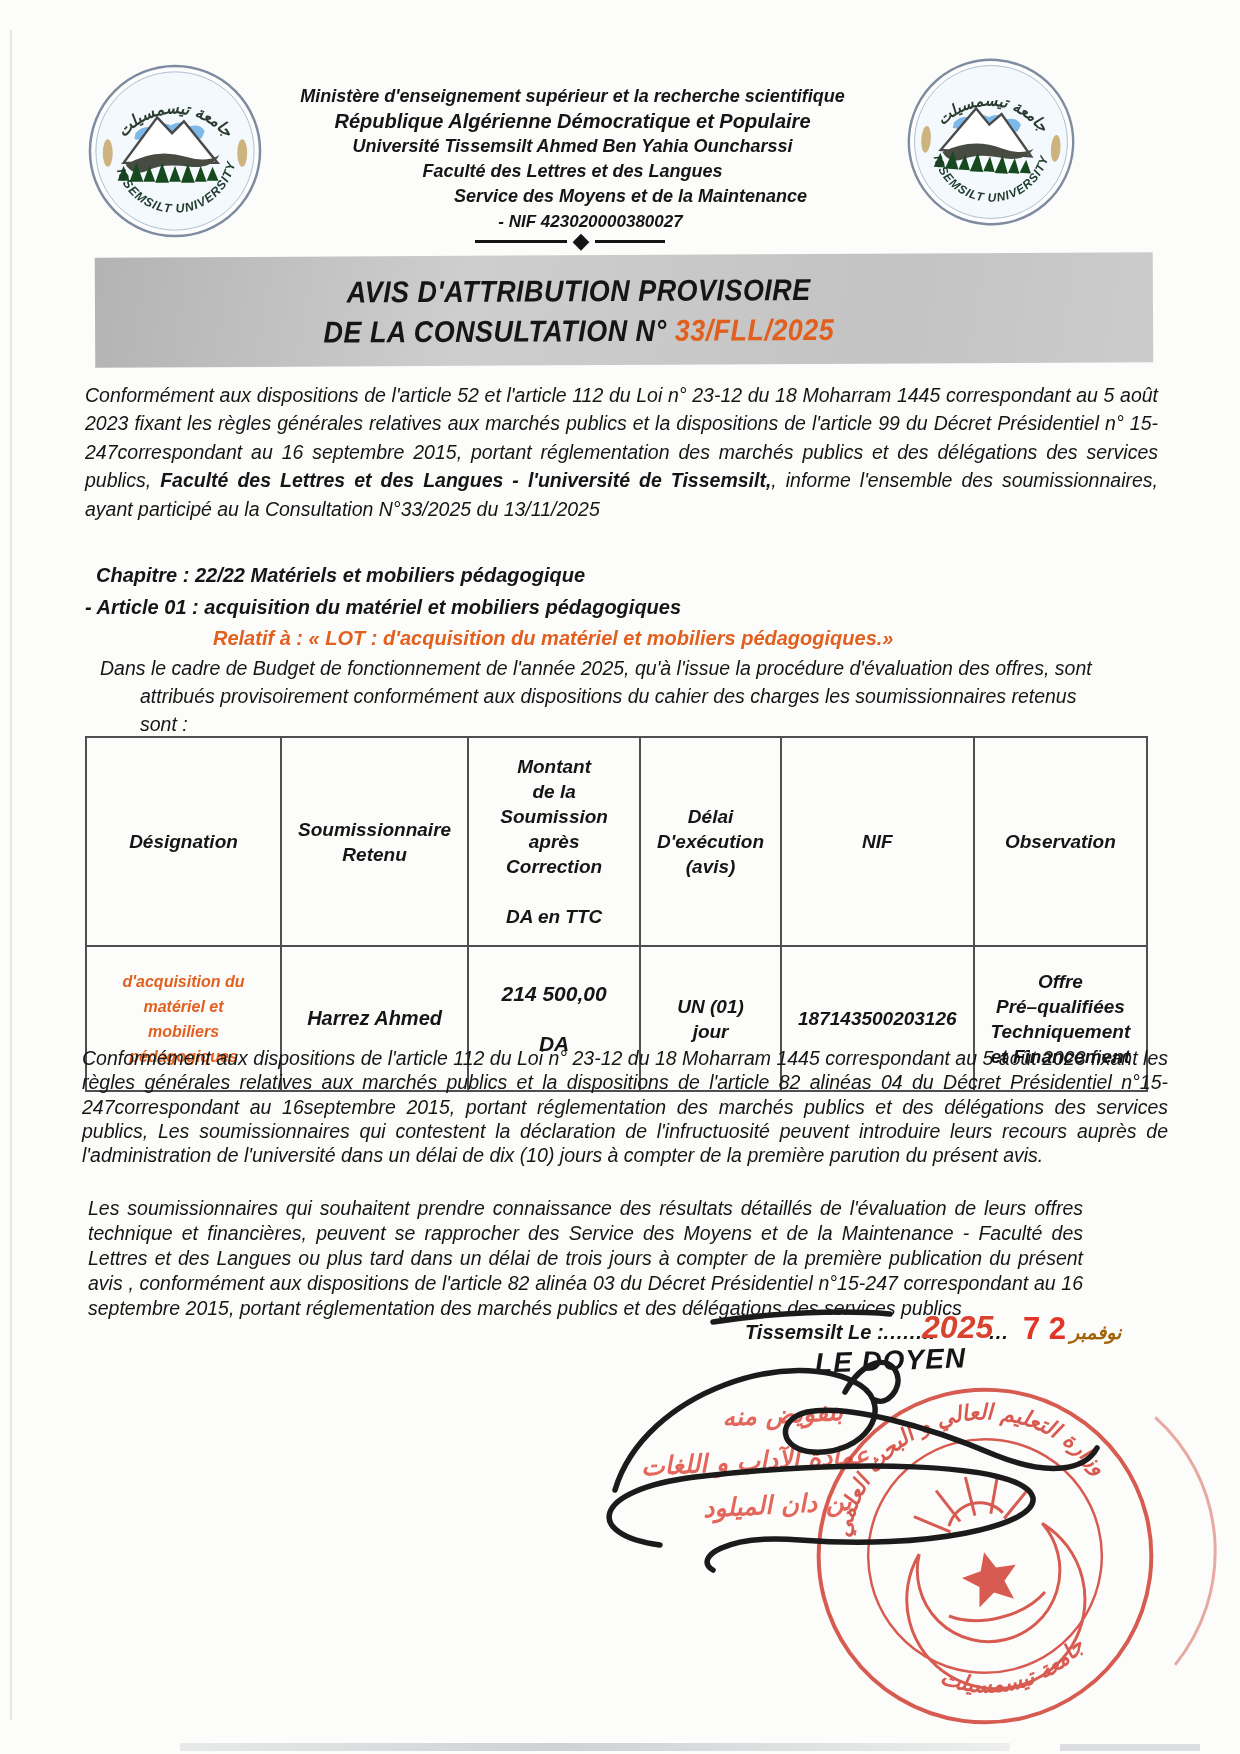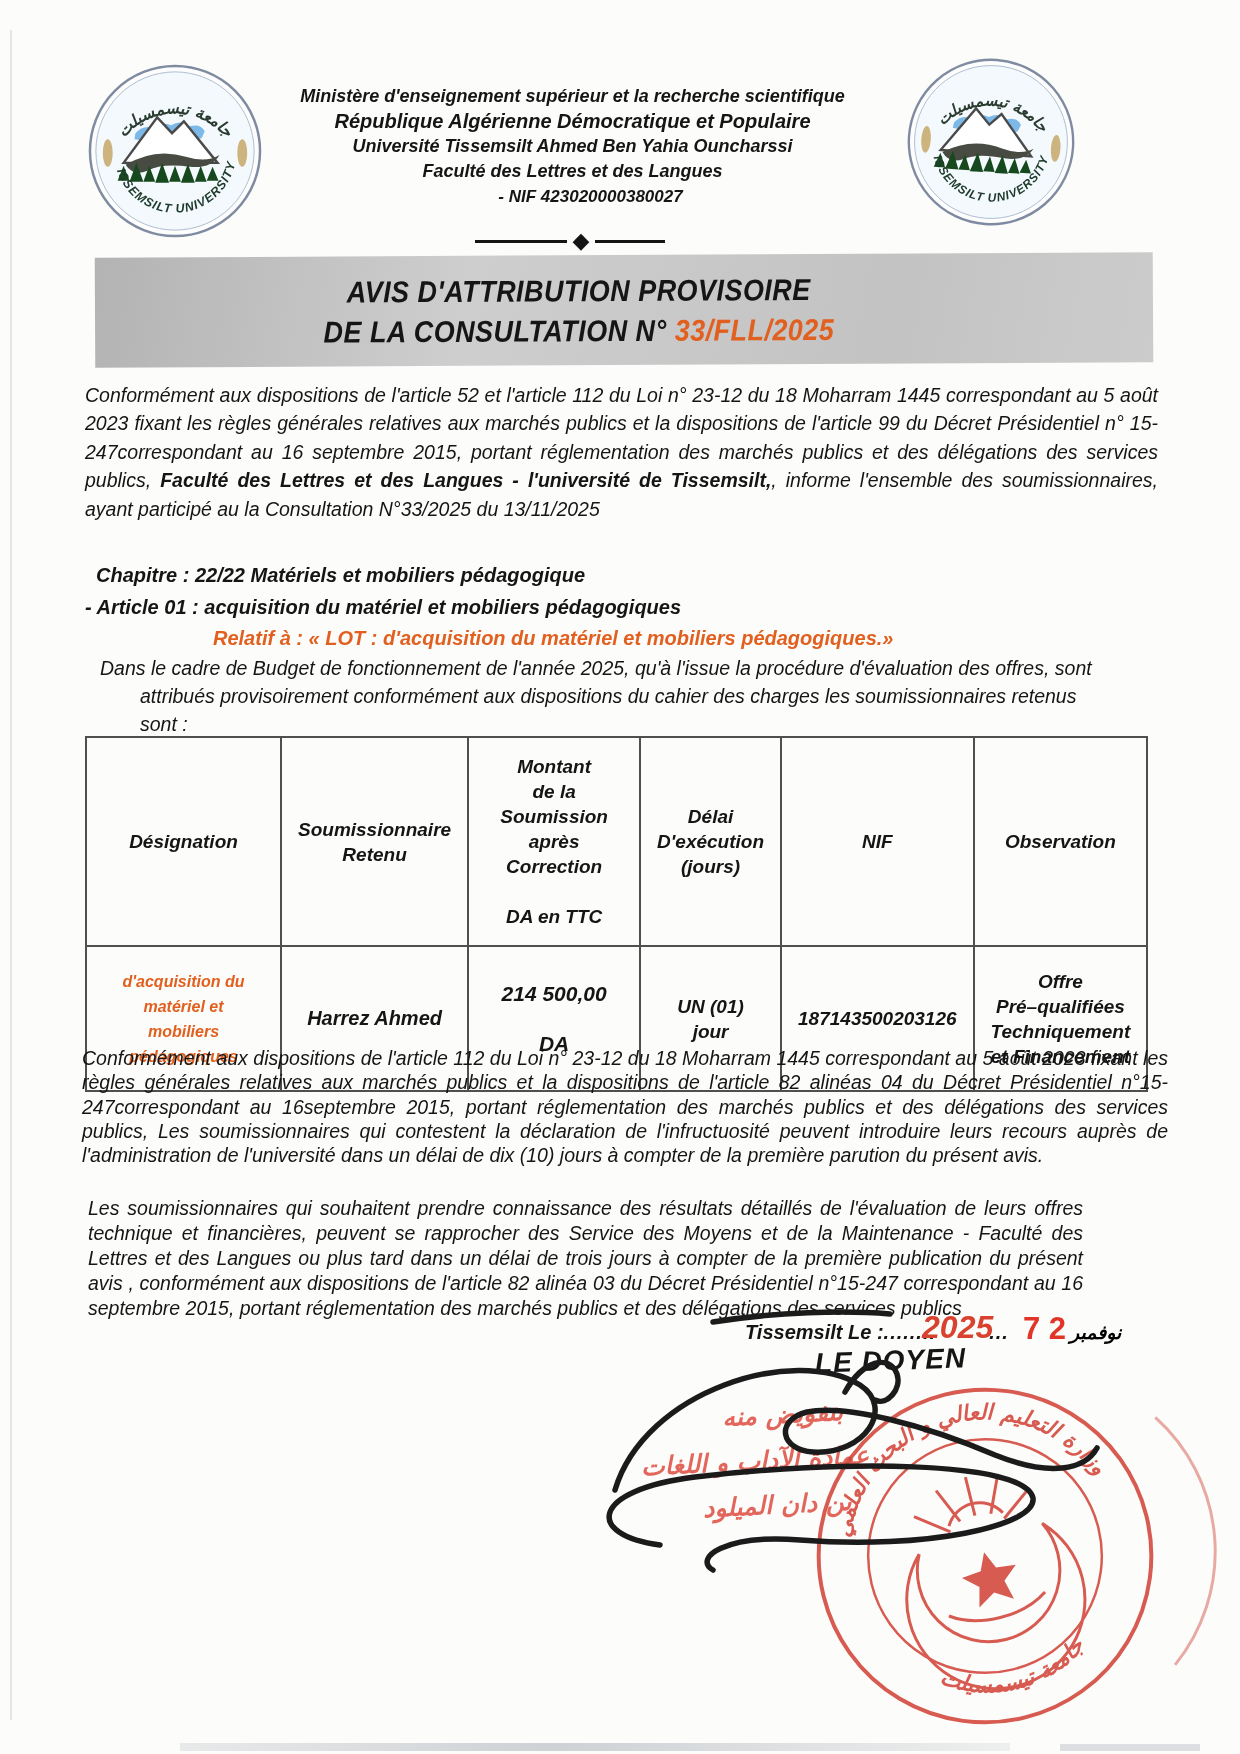--- a/index.html
+++ b/index.html
@@ -46,21 +46,21 @@
   .doc-table .hrow{height:150px;}
   .doc-table .brow{height:145px;}
   .cell-nif{font-weight:normal;font-size:19.5px;}
   
   .p3{left:82px;top:1046px;width:1086px;line-height:24.3px;text-align:justify;}
   .p4{left:88px;top:1196px;width:995px;line-height:25px;text-align:justify;}
   
   .date-line{left:745px;top:1310px;font-size:20px;font-weight:bold;white-space:nowrap;}
   .dots{letter-spacing:1px;font-weight:bold;}
   .red-year{color:#d8422f;font-size:32px;margin-left:-14px;margin-right:-4px;position:relative;top:-1px;}
-  .red-month{color:#000000;font-size:19px;margin-left:4px;font-family:Liberation Mono, monospace;}
+  .red-month{color:#a16207;font-size:19px;margin-left:4px;font-family:Liberation Mono, monospace;}
   .red-day{color:#e03527;font-size:31px;letter-spacing:9px;margin-left:14px;font-style:normal;font-weight:bold;}
   .doyen{left:815px;top:1345px;font-size:28px;font-weight:bold;transform:rotate(-2deg);letter-spacing:1px;}
   .handwriting{left:620px;top:1392px;width:330px;color:#e0564a;font-weight:bold;font-size:25px;line-height:45px;transform:rotate(-3deg);opacity:.9;text-align:center;}
   .hw2{margin-left:-60px;}
   .hw3{margin-left:-20px;}
   
   .smudge{left:180px;top:1743px;width:830px;height:8px;
     background:linear-gradient(90deg,rgba(110,120,135,.14),rgba(110,120,135,.32) 45%,rgba(110,120,135,.10));}
   .smudge2{left:1060px;top:1744px;width:140px;height:7px;background:rgba(110,120,135,.22);}
   .edge-line{left:10px;top:30px;width:2px;height:1690px;background:rgba(120,125,135,.18);}
@@ -110,20 +110,21 @@
     <text font-size="12.5" font-weight="bold" letter-spacing="1" fill="#1d3a2a" font-family="Liberation Sans, sans-serif">
       <textPath href="#arcBotR" startOffset="50%" text-anchor="middle">TISSEMSILT UNIVERSITY</textPath>
     </text>
   </svg>
 
   <div class="abs header-text">
     <div class="hl hl2">Ministère d'enseignement supérieur et la recherche scientifique</div>
     <div class="hl hl1">République Algérienne Démocratique et Populaire</div>
     <div class="hl hl3">Université Tissemsilt Ahmed Ben Yahia Ouncharssi</div>
     <div class="hl hl4">Faculté des Lettres et des Langues</div>
+    <div class="hl hl5">Service des Moyens et de la Maintenance</div>
     <div class="hl hl6">- NIF 423020000380027</div>
   </div>
 
   <div class="abs divider">
     <span class="div-line"></span><span class="div-diamond">◆</span><span class="div-line" style="width:70px;"></span>
   </div>
 
   <div class="abs banner">
     <div class="banner-line">
       <span>AVIS D'ATTRIBUTION PROVISOIRE</span>
@@ -154,21 +155,21 @@
       <th>Désignation</th>
       <th>Soumissionnaire
 Retenu</th>
       <th>Montant
 de la Soumission
 après Correction
 
 DA en TTC</th>
       <th>Délai
 D'exécution
-(jours)</th>
+(avis)</th>
       <th>NIF</th>
       <th>Observation</th>
     </tr>
     <tr class="brow">
       <td style="color:#E2601F;font-size:16px;">d'acquisition du
 matériel et
 mobiliers
 pédagogiques</td>
       <td style="font-size:20px;">Harrez Ahmed</td>
       <td style="font-size:21px;margin-left:42px;">214 500,00

